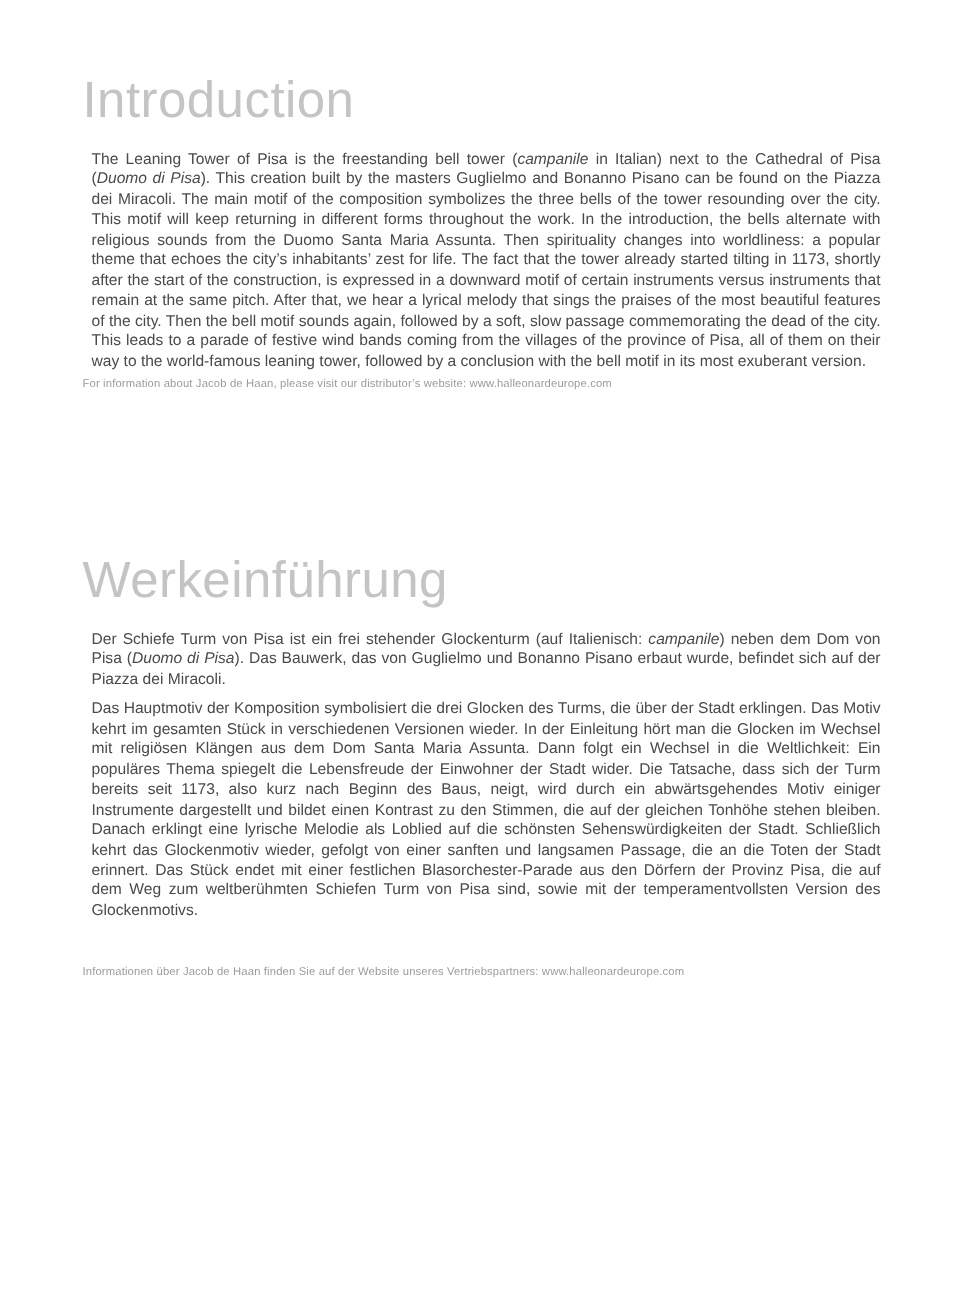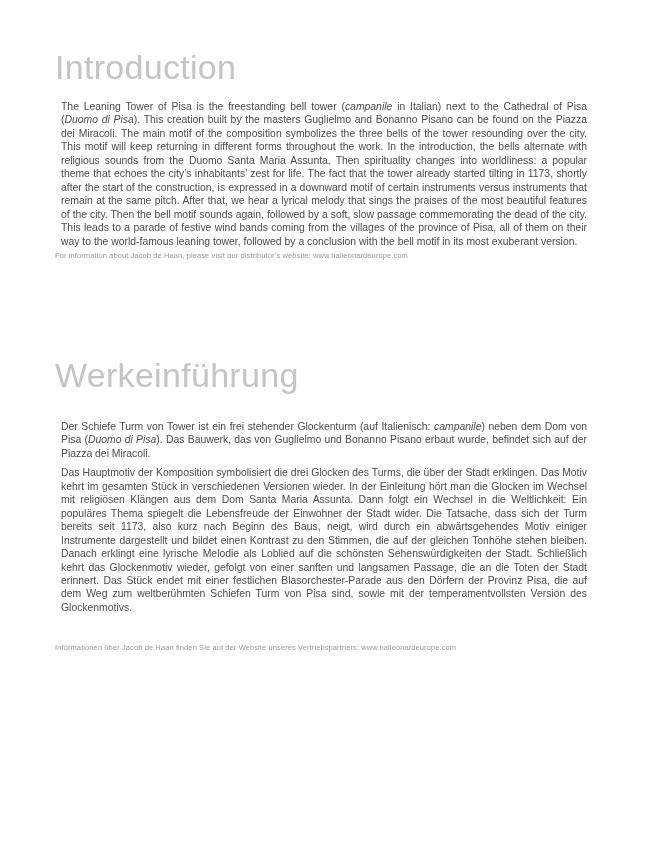--- a/index.html
+++ b/index.html
@@ -23,21 +23,21 @@
     left: 55px;
     margin: 0;
     font-size: 34px;
     line-height: 31px;
     font-weight: 300;
     letter-spacing: 0.3px;
     color: var(--heading-color);
     white-space: nowrap;
   }
   #heading-intro { top: 52px; }
-  #heading-werk  { top: 360px; }
+  #heading-werk  { top: 372px; }
   .textblock {
     position: absolute;
     left: 55px;
     width: 538px;
     color: var(--body-color);
     font-size: 10.4px;
     line-height: 13.45px;
     text-align: justify;
   }
   .textblock p { margin: 6px; padding: 0; }
@@ -66,19 +66,19 @@
     <h1 class="heading" id="heading-intro">Introduction</h1>
     <div class="textblock" id="para-en">
       <p><span>The Leaning Tower of Pisa is the freestanding bell tower (</span><em>campanile</em><span> in Italian) next to the Cathedral of Pisa (</span><em>Duomo di Pisa</em><span>). This creation built by the masters Guglielmo and Bonanno Pisano can be found on the Piazza dei Miracoli. The main motif of the composition symbolizes the three bells of the tower resounding over the city. This motif will keep returning in different forms throughout the work. In the introduction, the bells alternate with religious sounds from the Duomo Santa Maria Assunta. Then spirituality changes into worldliness: a popular theme that echoes the city’s inhabitants’ zest for life. The fact that the tower already started tilting in 1173, shortly after the start of the construction, is expressed in a downward motif of certain instruments versus instruments that remain at the same pitch. After that, we hear a lyrical melody that sings the praises of the most beautiful features of the city. Then the bell motif sounds again, followed by a soft, slow passage commemorating the dead of the city. This leads to a parade of festive wind bands coming from the villages of the province of Pisa, all of them on their way to the world-famous leaning tower, followed by a conclusion with the bell motif in its most exuberant version.</span></p>
     </div>
     <p class="footnote" id="footnote-en">For information about Jacob de Haan, please visit our distributor’s website: www.halleonardeurope.com</p>
   </section>
 
   <section>
     <h1 class="heading" id="heading-werk">Werkeinführung</h1>
     <div class="textblock" id="para-de">
-      <p><span>Der Schiefe Turm von Tower ist ein frei stehender Glockenturm (auf Italienisch: </span><em>campanile</em><span>) neben dem Dom von Pisa (</span><em>Duomo di Pisa</em><span>). Das Bauwerk, das von Guglielmo und Bonanno Pisano erbaut wurde, befindet sich auf der Piazza dei Miracoli.</span></p>
+      <p><span>Der Schiefe Turm von Pisa ist ein frei stehender Glockenturm (auf Italienisch: </span><em>campanile</em><span>) neben dem Dom von Pisa (</span><em>Duomo di Pisa</em><span>). Das Bauwerk, das von Guglielmo und Bonanno Pisano erbaut wurde, befindet sich auf der Piazza dei Miracoli.</span></p>
       <p><span>Das Hauptmotiv der Komposition symbolisiert die drei Glocken des Turms, die über der Stadt erklingen. Das Motiv kehrt im gesamten Stück in verschiedenen Versionen wieder. In der Einleitung hört man die Glocken im Wechsel mit religiösen Klängen aus dem Dom Santa Maria Assunta. Dann folgt ein Wechsel in die Weltlichkeit: Ein populäres Thema spiegelt die Lebensfreude der Einwohner der Stadt wider. Die Tatsache, dass sich der Turm bereits seit 1173, also kurz nach Beginn des Baus, neigt, wird durch ein abwärtsgehendes Motiv einiger Instrumente dargestellt und bildet einen Kontrast zu den Stimmen, die auf der gleichen Tonhöhe stehen bleiben. Danach erklingt eine lyrische Melodie als Loblied auf die schönsten Sehenswürdigkeiten der Stadt. Schließlich kehrt das Glockenmotiv wieder, gefolgt von einer sanften und langsamen Passage, die an die Toten der Stadt erinnert. Das Stück endet mit einer festlichen Blasorchester-Parade aus den Dörfern der Provinz Pisa, die auf dem Weg zum weltberühmten Schiefen Turm von Pisa sind, sowie mit der temperamentvollsten Version des Glockenmotivs.</span></p>
     </div>
     <p class="footnote" id="footnote-de">Informationen über Jacob de Haan finden Sie auf der Website unseres Vertriebspartners: www.halleonardeurope.com</p>
   </section>
 
 </div>
 
 </body></html>

